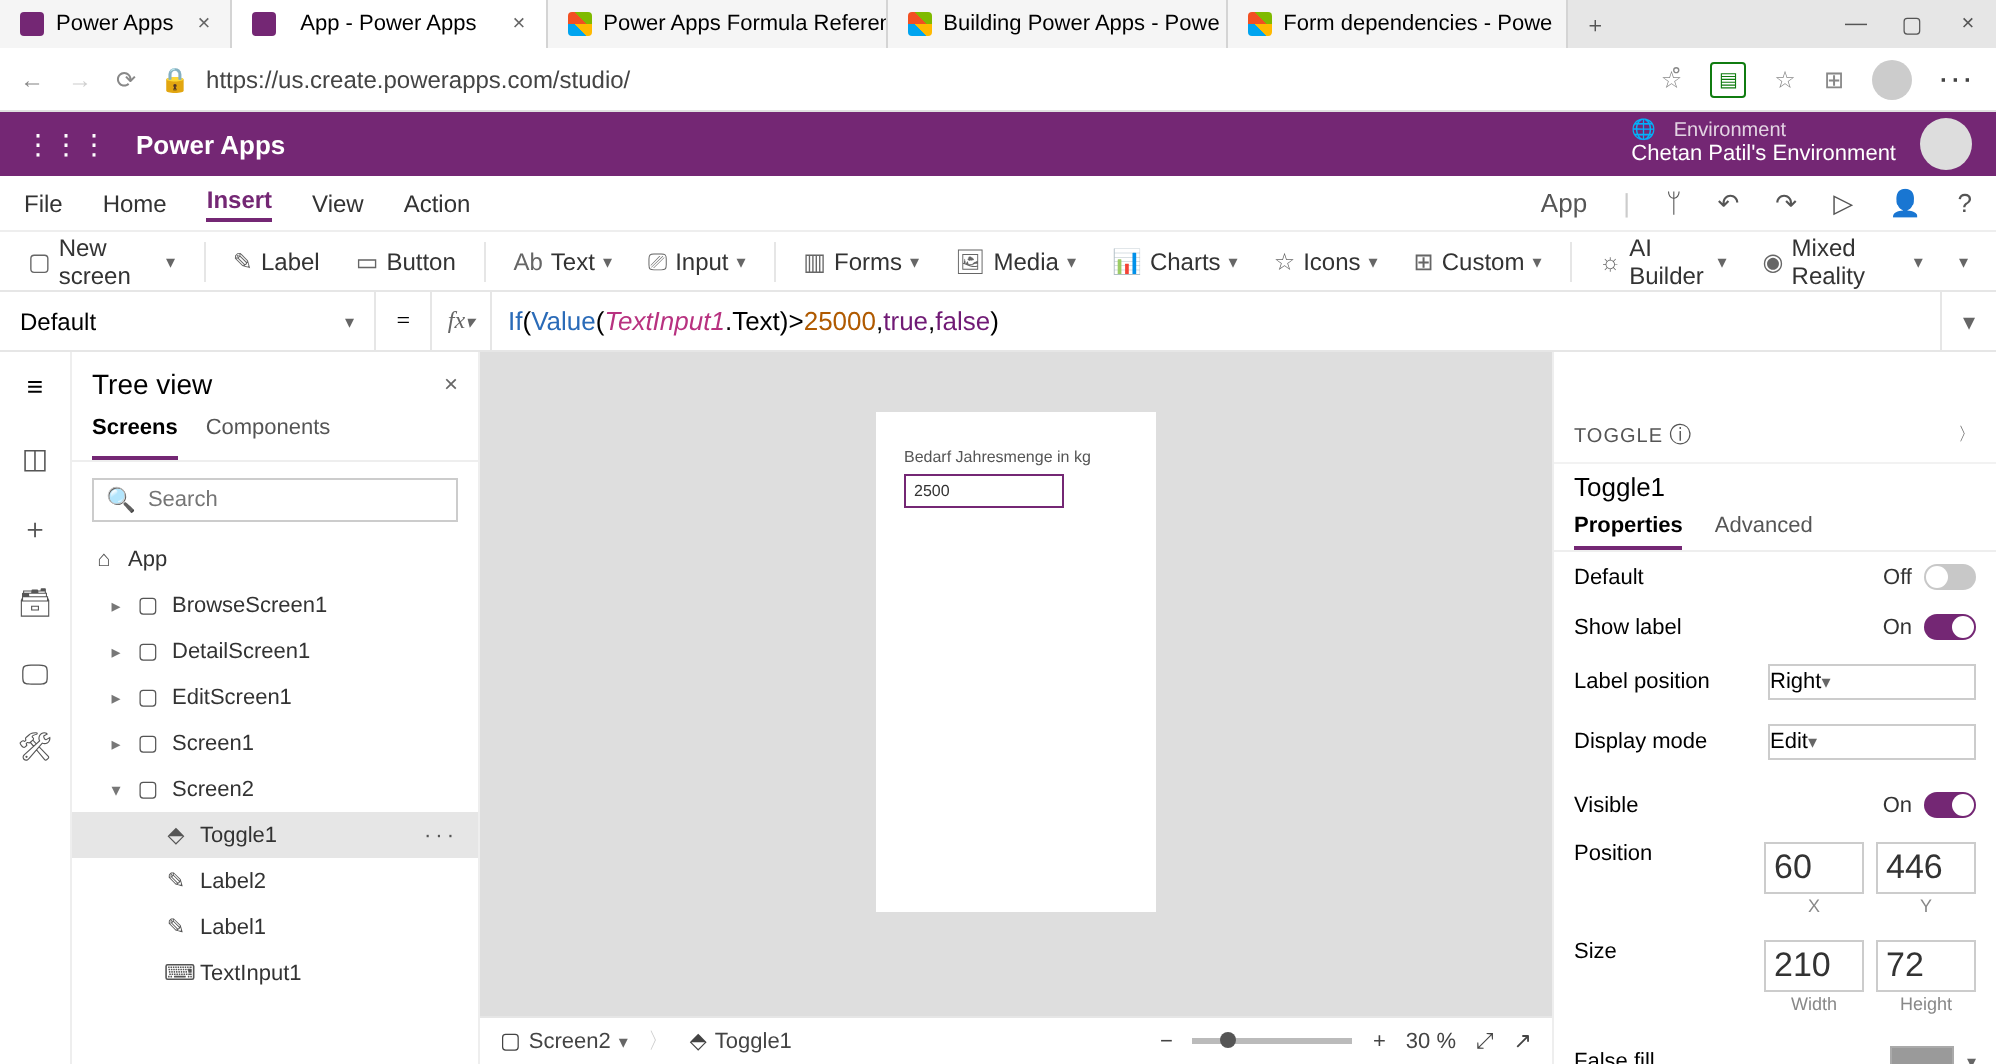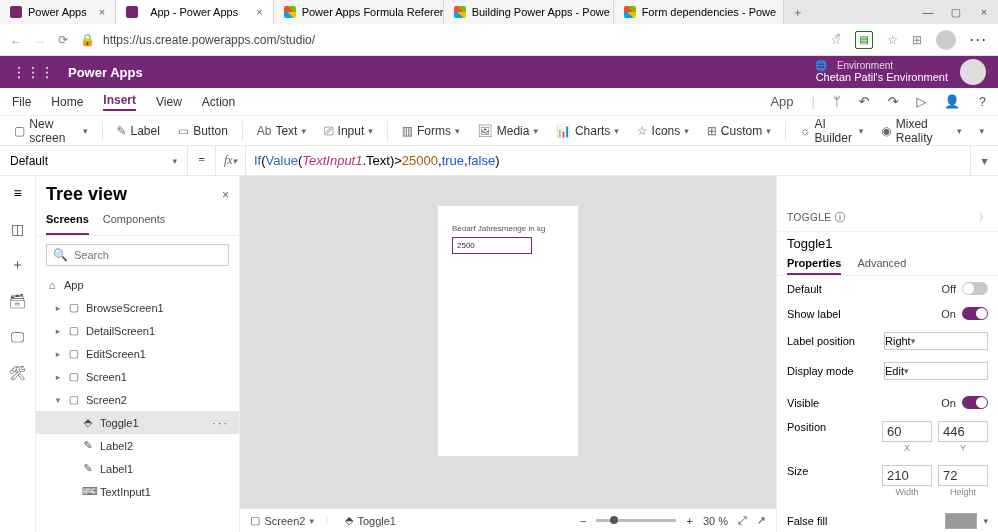--- a/index.html
+++ b/index.html
@@ -51,35 +51,35 @@
 
   
   .fxbar { height: 30px; display: flex; align-items: stretch; border-bottom: 1px solid #e6e6e6; font-size: 12px; }
   .fx-prop { width: 188px; border-right: 1px solid #e6e6e6; display: flex; align-items: center; padding: 0 10px; justify-content: space-between; }
   .fx-eq { width: 28px; border-right: 1px solid #e6e6e6; display: flex; align-items: center; justify-content: center; font-style: italic; font-family: "Times New Roman", serif; }
   .fx-fx { width: 30px; border-right: 1px solid #e6e6e6; display: flex; align-items: center; justify-content: center; font-style: italic; color: #666; font-family: "Times New Roman", serif; }
   .fx-formula { flex: 1; display: flex; align-items: center; padding: 0 8px; font-family: Consolas, monospace; font-size: 13px; }
   .tok-fn { color: #2a6bb8; }
   .tok-field { color: #b83280; font-style: italic; }
   .tok-num { color: #b05a00; }
-  .tok-kw { color: #1d4ed8; }
+  .tok-kw { color: #701a75; }
   .fx-expand { width: 28px; display: flex; align-items: center; justify-content: center; border-left: 1px solid #e6e6e6; color: #666; }
 
   
   .main { display: flex; height: calc(532px - 24px - 32px - 32px - 28px - 30px - 30px); }
 
   
   .rail { width: 36px; border-right: 1px solid #eee; display: flex; flex-direction: column; align-items: center; padding-top: 8px; gap: 18px; color: #555; font-size: 14px; }
   .rail .rail-ico.active { color: #000; }
   .rail .rail-ico { width: 18px; height: 18px; display: flex; align-items: center; justify-content: center; }
 
   
   .tree { width: 204px; border-right: 1px solid #eee; display: flex; flex-direction: column; font-size: 12px; }
   .tree-head { display: flex; align-items: center; justify-content: space-between; padding: 8px 10px; }
-  .tree-title { font-size: 18px; font-weight: 700; }
+  .tree-title { font-size: 14px; font-weight: 400; }
   .tree-tabs { display: flex; gap: 14px; padding: 0 10px; border-bottom: 1px solid #eee; }
   .tree-tab { padding-bottom: 8px; color: #555; font-size: 11px; }
   .tree-tab.active { color: #000; border-bottom: 2px solid #742774; font-weight: 600; }
   .tree-search { margin: 8px 10px; border: 1px solid #ccc; display: flex; align-items: center; padding: 3px 6px; gap: 6px; color: #666; }
   .tree-search input { border: none; outline: none; flex: 1; font-size: 11px; }
   .tree-list { flex: 1; overflow: auto; }
   .tree-row { display: flex; align-items: center; gap: 6px; padding: 5px 10px; font-size: 11px; color: #333; }
   .tree-row .tw { width: 8px; color: #777; font-size: 9px; text-align: center; }
   .tree-row .row-ico { width: 12px; text-align: center; color: #555; }
   .tree-row.l1 { padding-left: 18px; }
@@ -116,21 +116,21 @@
   .props-tab.active { color: #000; border-bottom: 2px solid #742774; font-weight: 600; }
   .prop-row { display: flex; align-items: center; justify-content: space-between; padding: 6px 10px; }
   .prop-val { display: flex; align-items: center; gap: 6px; color: #333; }
   .toggle { width: 26px; height: 13px; border-radius: 7px; position: relative; display: inline-block; }
   .toggle.off { background: #c8c8c8; }
   .toggle.on { background: #742774; }
   .toggle .tknob { width: 11px; height: 11px; background: #fff; border-radius: 50%; position: absolute; top: 1px; }
   .toggle.off .tknob { left: 1px; }
   .toggle.on .tknob { right: 1px; }
   .select-box { border: 1px solid #ccc; padding: 2px 0; width: 104px; display: flex; align-items: center; font-size: 11px; }
-  .num-box { border: 1px solid #ccc; width: 50px; padding: 2px 4px; font-size: 13px; text-align: left; }
+  .num-box { border: 1px solid #ccc; width: 50px; padding: 2px 4px; font-size: 17px; text-align: left; }
   .pair-col { display: flex; flex-direction: column; align-items: center; }
   .pair-label { font-size: 9px; color: #888; margin-top: 1px; }
   .color-swatch { width: 32px; height: 16px; border: 1px solid #aaa; }
   .chev-sm { font-size: 9px; color: #666; }
 
   .sep-line { height: 1px; background: #eee; margin: 2px 0; }
 </style>
 </head>
 <body>
 

